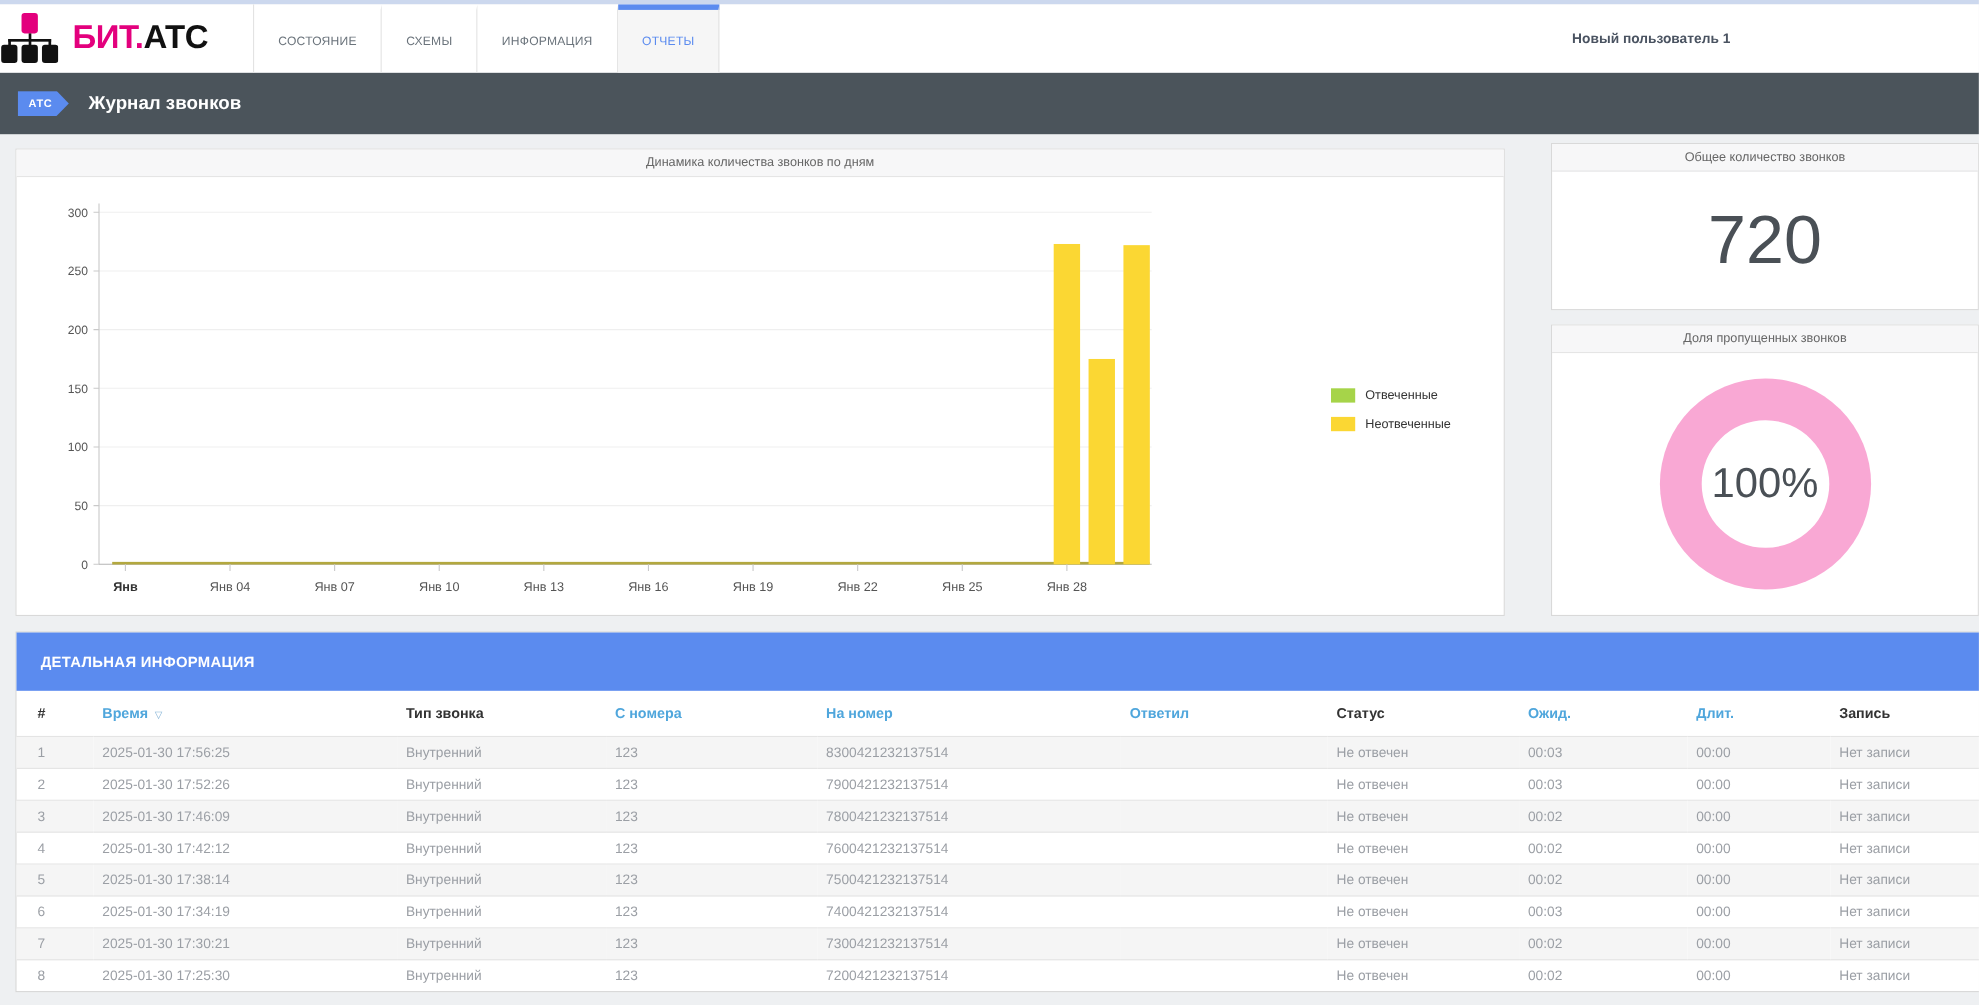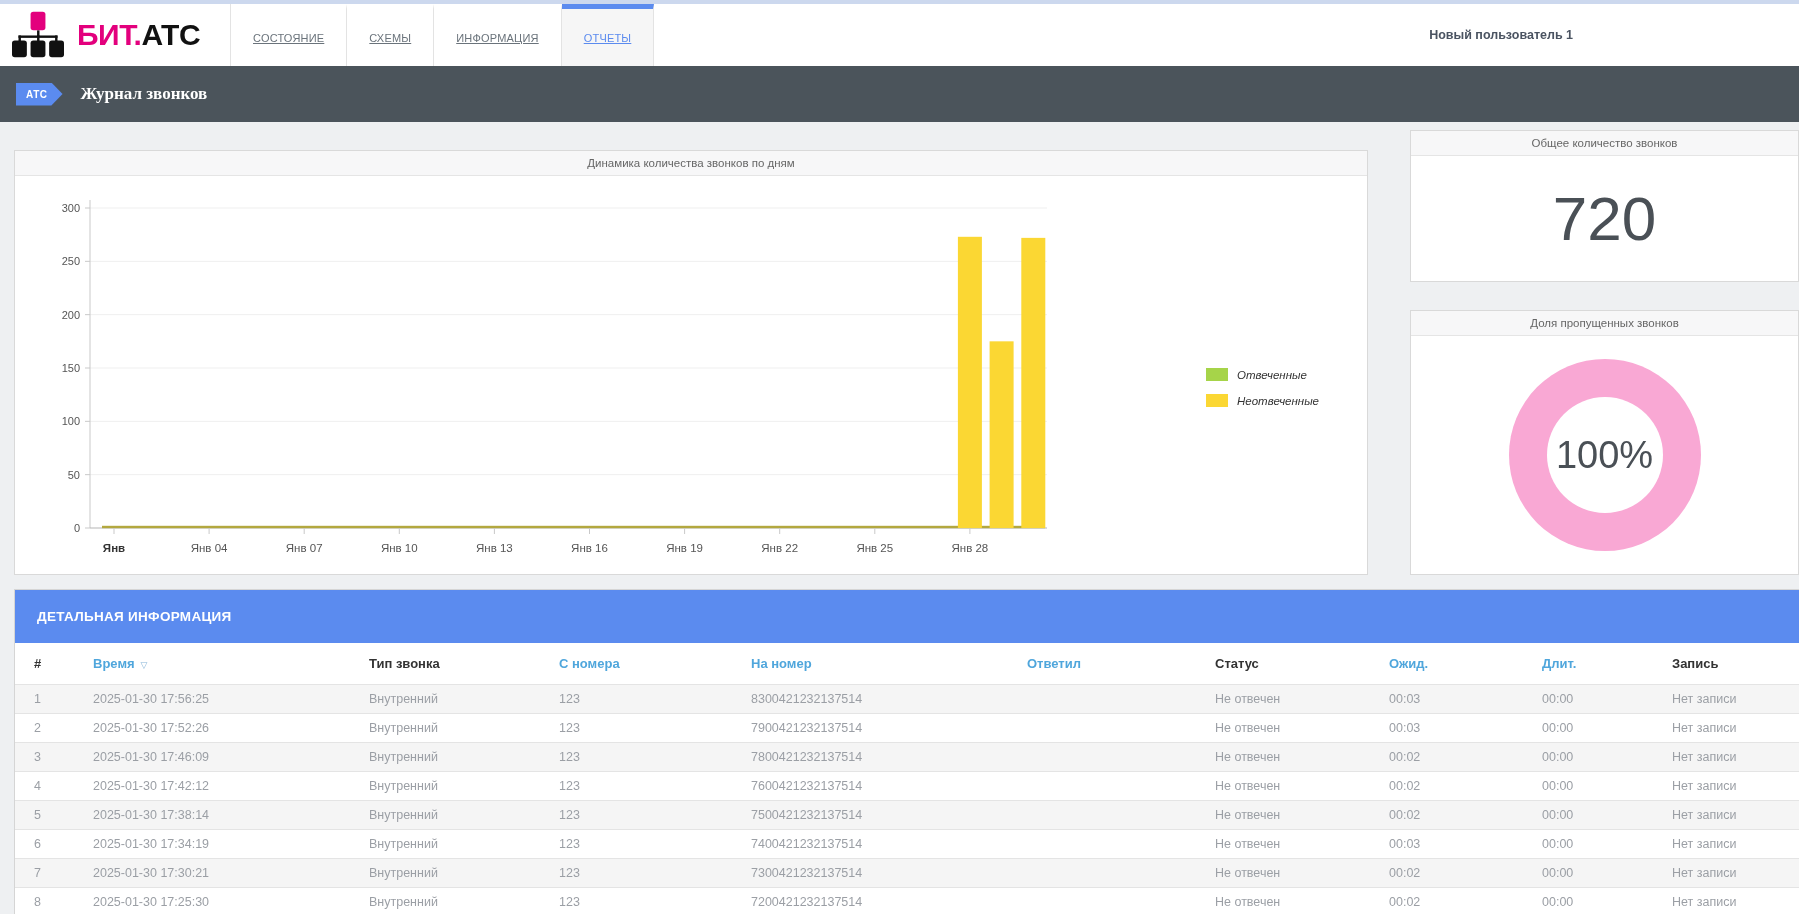--- a/index.html
+++ b/index.html
@@ -5,46 +5,46 @@
   * { box-sizing: border-box; margin: 0; padding: 0; }
   html,body { width:1799px; height:914px; overflow:hidden; }
   body {
     font-family:"Liberation Sans","DejaVu Sans",sans-serif;
     background:#eef0f2; position:relative; color:#333;
   }
   
   .top-strip { height:4px; background:#ccd8ee; }
   
   .navbar { height:62px; background:#fff; display:flex; position:relative; }
-  .logo-area { width:230px; display:flex; align-items:center; padding-left:12px; gap:13px; }
+  .logo-area { width:230px; display:flex; align-items:center; padding-left:1px; gap:13px; }
   .logo-text { font-size:30px; font-weight:bold; letter-spacing:-0.5px; color:#111; white-space:nowrap; }
   .logo-text .magenta { color:#e3007d; }
   .nav-tabs { display:flex; border-left:1px solid #e3e3e3; }
   .tab { border-right:1px solid #e3e3e3; border-top:5px solid transparent; padding:11px 22px;
-         display:flex; align-items:center; font-size:11px; color:#6a737b; letter-spacing:.2px; cursor:pointer;text-decoration:underline; }
+         display:flex; align-items:center; font-size:11px; color:#6a737b; letter-spacing:.2px; cursor:pointer; }
   .tab.active { background:#f6f6f6; color:#5b8bef; border-top-color:#5b8bef; }
   .user-label { position:absolute; top:24px; right:226px; font-size:12.5px; font-weight:bold; color:#4a5361; }
   
   .breadcrumb-bar { height:56px; background:#4b545b; display:flex; align-items:center; padding-left:16px; gap:18px; }
   .atc-badge { background:#5b8bef; color:#fff; font-size:10px; font-weight:bold; letter-spacing:.5px;
                padding:6px 15px 6px 10px; clip-path:polygon(0 0,76% 0,100% 50%,76% 100%,0 100%); }
-  .page-title { color:#fff; font-size:17px; font-weight:600;font-family:Liberation Serif, serif; }
+  .page-title { color:#fff; font-size:17px; font-weight:600; }
   
   .charts-row { display:flex; align-items:flex-end; margin:8px 0 0 14px; }
   .chart-panel { width:1354px; background:#fff; border:1px solid #d9d9d9; }
   .panel-header { background:#f7f7f8; border-bottom:1px solid #e5e5e5; text-align:center;
                   font-size:11.5px; color:#666; padding:6px 0; }
   .chart-body { position:relative; height:398px; }
   .chart-body svg { display:block; }
-  .legend { position:absolute; top:192px; right:48px;font-style:italic; }
+  .legend { position:absolute; top:192px; right:48px; }
   .legend-item { display:flex; align-items:center; gap:9px; margin-bottom:13px; font-size:11.5px; color:#333; }
   .swatch { width:22px; height:13px; display:inline-block; }
   .right-col { width:440px; margin-left:42px; }
   .panel { background:#fff; border:1px solid #d9d9d9; }
-  .panel-total { margin-bottom:28px; }
+  .panel-total { margin-bottom:13px; }
   .total-value { height:125px; display:flex; align-items:center; justify-content:center;
                  font-size:62px; font-weight:200; color:#4a5056; }
   .missed-body { height:238px; display:flex; align-items:center; justify-content:center; }
   .donut { width:192px; height:192px; border-radius:50%; background:#f9a8d4;
            display:flex; align-items:center; justify-content:center; }
   .donut-hole { width:116px; height:116px; border-radius:50%; background:#fff;
                 display:flex; align-items:center; justify-content:center;
                 font-size:38px; font-weight:200; color:#4a5056; }
   
   .detail-card { margin:14px 0 0 14px; width:1836px; background:#fff; border:1px solid #d5d5d5; }

